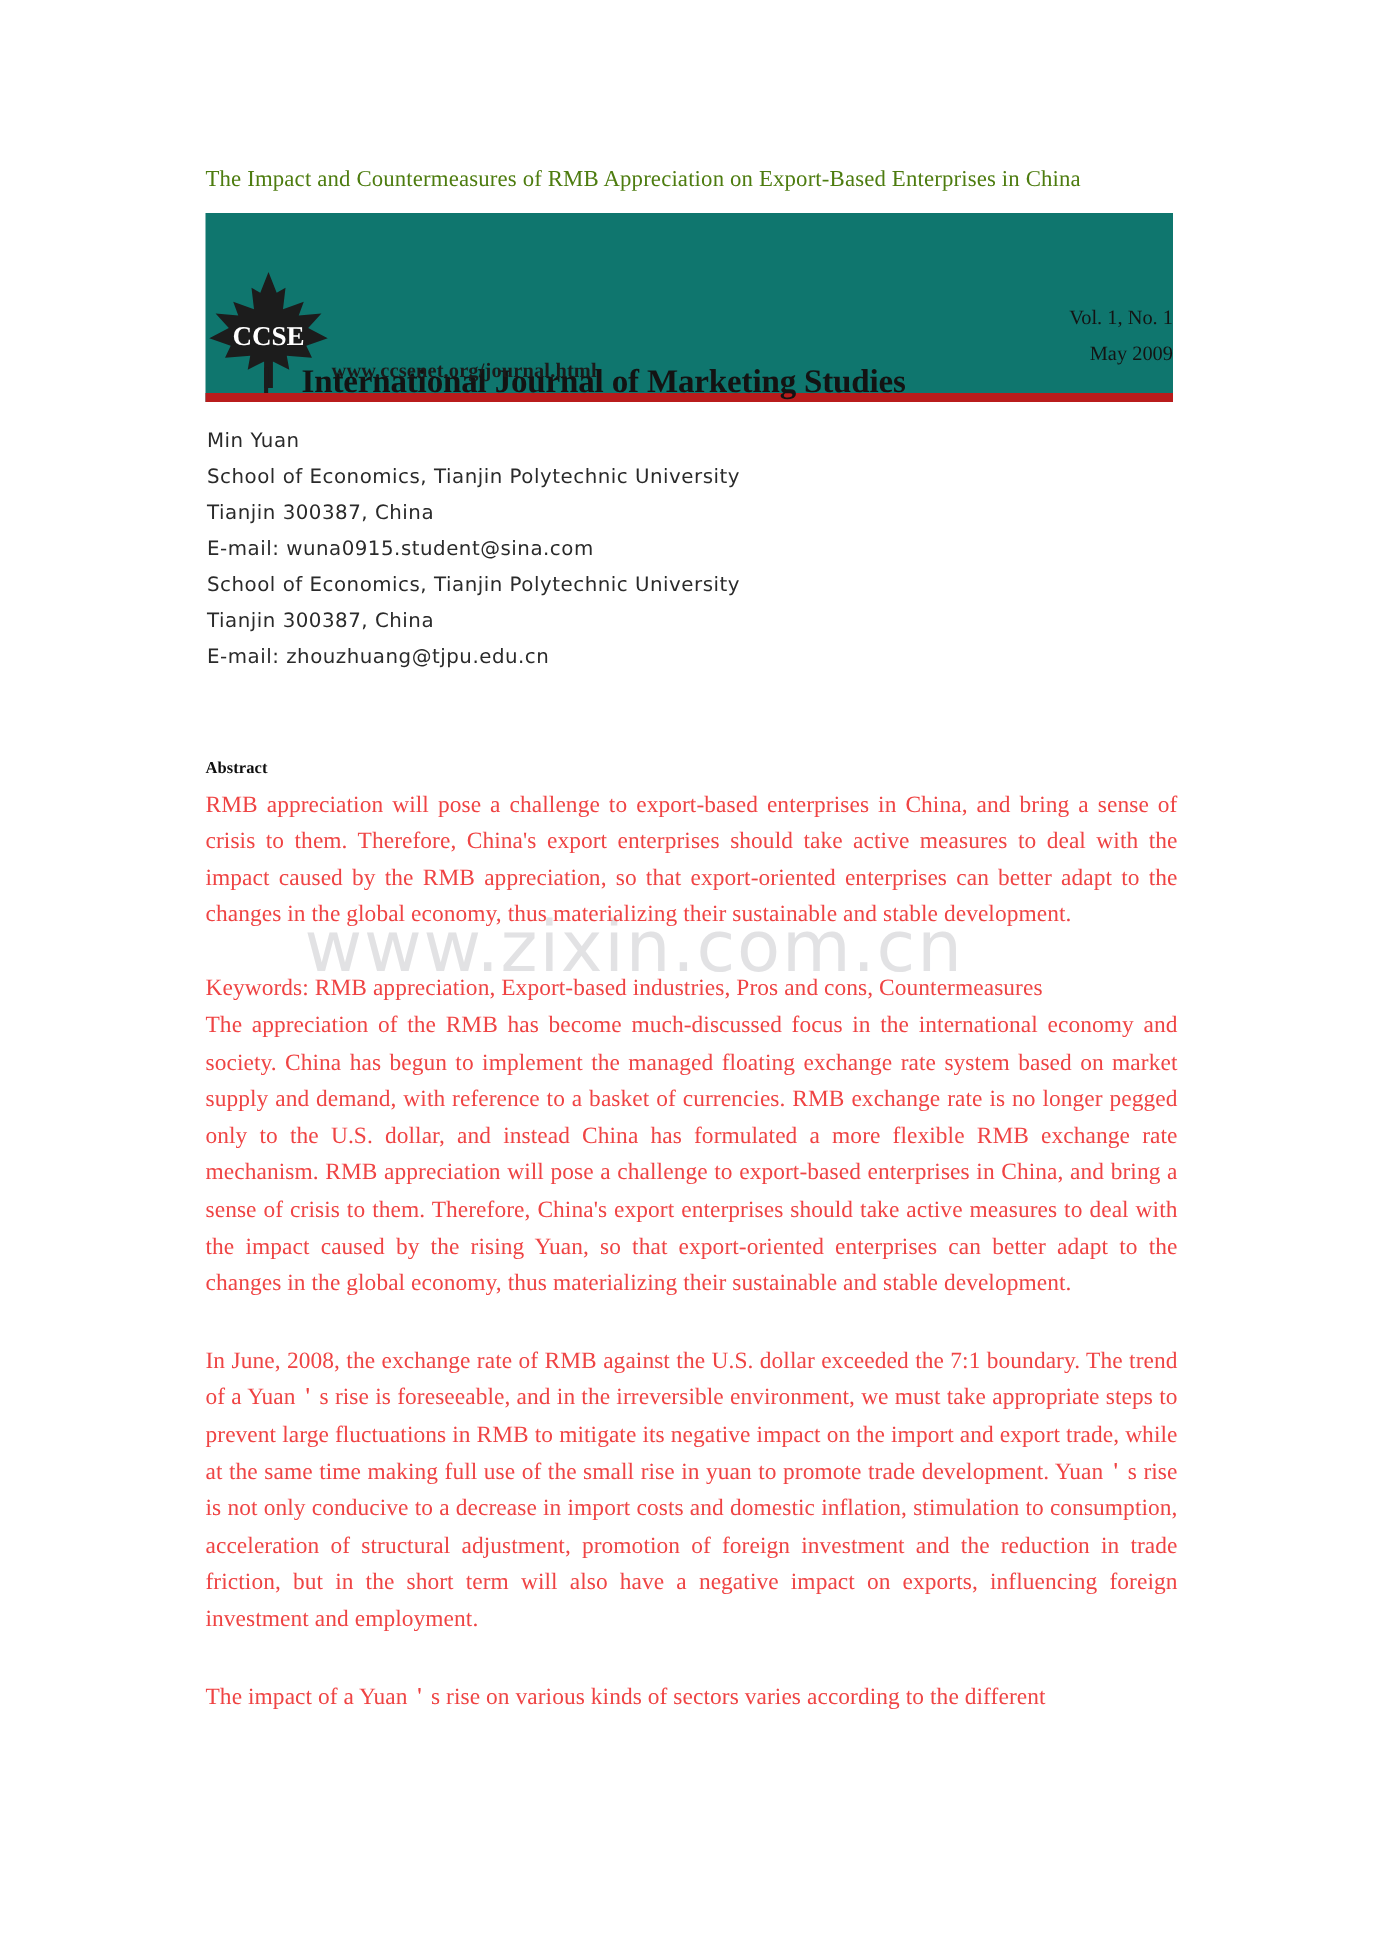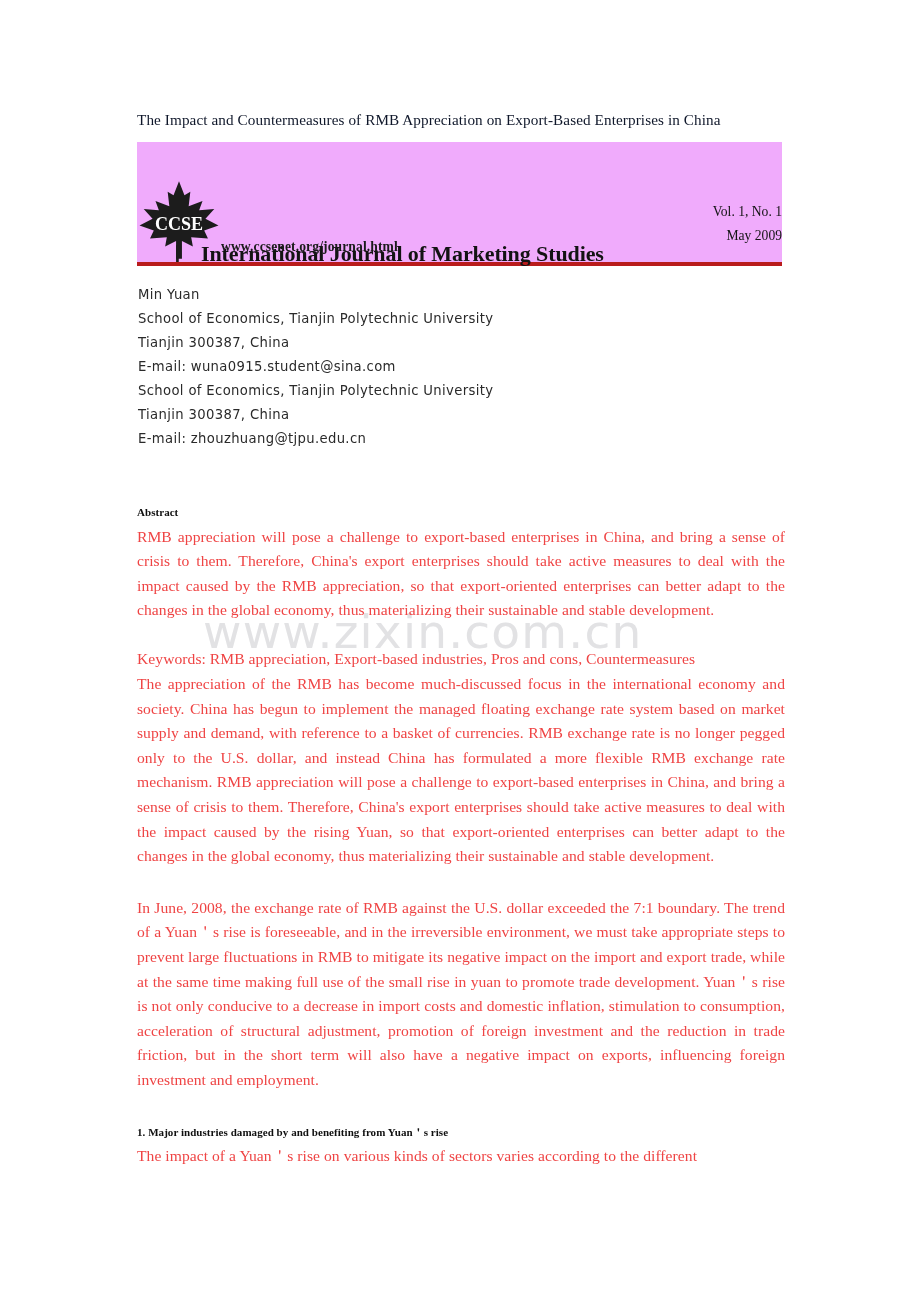--- a/index.html
+++ b/index.html
@@ -26,33 +26,33 @@
 
   
   .running-title {
     position: absolute;
     left: 137px;
     top: 110px;
     width: 650px;
     font-size: 15.2px;
     line-height: 20px;
     letter-spacing: 0.1px;
-    color: #0f172a;
+    color: #4d7c0f;
     white-space: nowrap;
   }
 
   
   .masthead {
     position: absolute;
     left: 137px;
     top: 142px;
     width: 645px;
     height: 120px;
-    background: #f0abfc;
-    border-bottom: 4px solid #b91c1c;
+    background: #0f766e;
+    border-bottom: 6px solid #b91c1c;
   }
 
   .logo-wrap {
     position: absolute;
     left: 0px;
     top: 36px;
     width: 84px;
     height: 84px;
   }
   .logo-wrap svg { display:block; }
@@ -208,19 +208,18 @@
     <p class="para nojust"><span class="lead-bold">Keywords:</span><span> RMB appreciation, Export-based industries, Pros and cons, Countermeasures</span></p>
 
     <p class="para">The appreciation of the RMB has become much-discussed focus in the international economy and society. China has begun to implement the managed floating exchange rate system based on market supply and demand, with reference to a basket of currencies. RMB exchange rate is no longer pegged only to the U.S. dollar, and instead China has formulated a more flexible RMB exchange rate mechanism. RMB appreciation will pose a challenge to export-based enterprises in China, and bring a sense of crisis to them. Therefore, China's export enterprises should take active measures to deal with the impact caused by the rising Yuan, so that export-oriented enterprises can better adapt to the changes in the global economy, thus materializing their sustainable and stable development.</p>
 
     <div class="gap-md"></div>
 
     <p class="para">In June, 2008, the exchange rate of RMB against the U.S. dollar exceeded the 7:1 boundary. The trend of a Yuan＇s rise is foreseeable, and in the irreversible environment, we must take appropriate steps to prevent large fluctuations in RMB to mitigate its negative impact on the import and export trade, while at the same time making full use of the small rise in yuan to promote trade development. Yuan＇s rise is not only conducive to a decrease in import costs and domestic inflation, stimulation to consumption, acceleration of structural adjustment, promotion of foreign investment and the reduction in trade friction, but in the short term will also have a negative impact on exports, influencing foreign investment and employment.</p>
 
     <div class="gap-md"></div>
 
-    <h2 class="sec-head">1. Major industries damaged by and benefiting from Yuan＇s rise</h2>
 
     <p class="para">The impact of a Yuan＇s rise on various kinds of sectors varies according to the different</p>
 
   </div>
 
 </div>
 
 </body></html>

